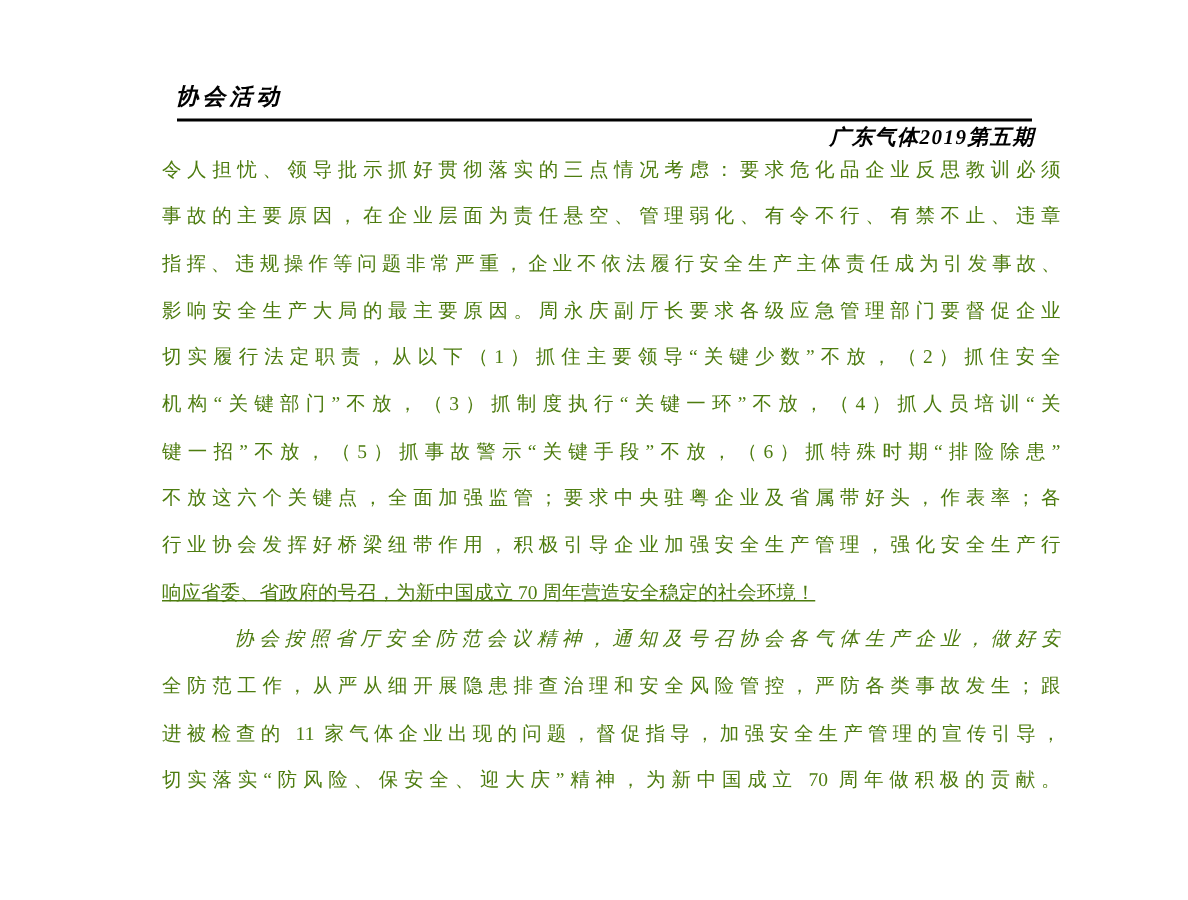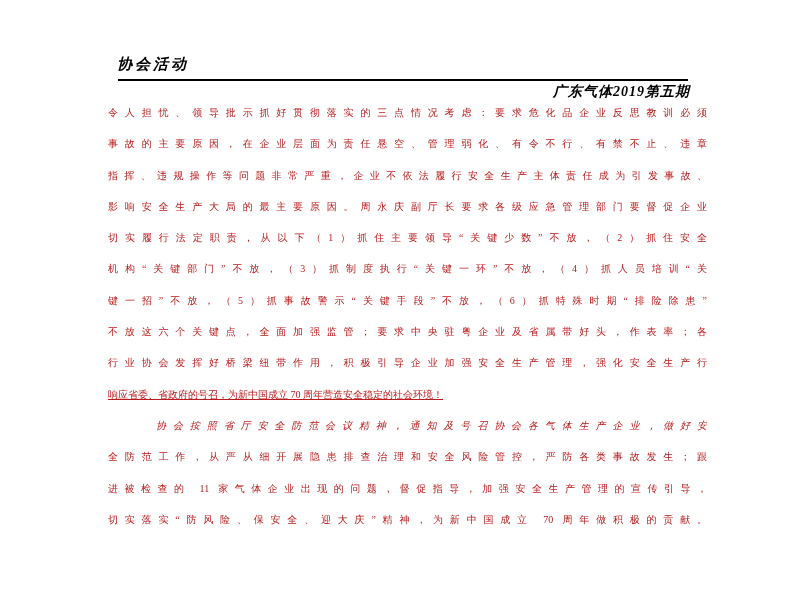--- a/index.html
+++ b/index.html
@@ -43,23 +43,23 @@
     top: 79px;
     width: 570px;
     height: 2px;
     background: #000000;
   }
   .doc-body {
     position: absolute;
     left: 108px;
     top: 97px;
     width: 599px;
-    font-size: 10px;
+    font-size: 13px;
     line-height: 31.3px;
-    color: #b91c1c;
+    color: #4d7c0f;
   }
   .line {
     height: 31.3px;
     overflow: hidden;
     text-align: justify;
     text-align-last: justify;
   }
   .line.end {
     text-align-last: left;
     text-decoration: underline;

